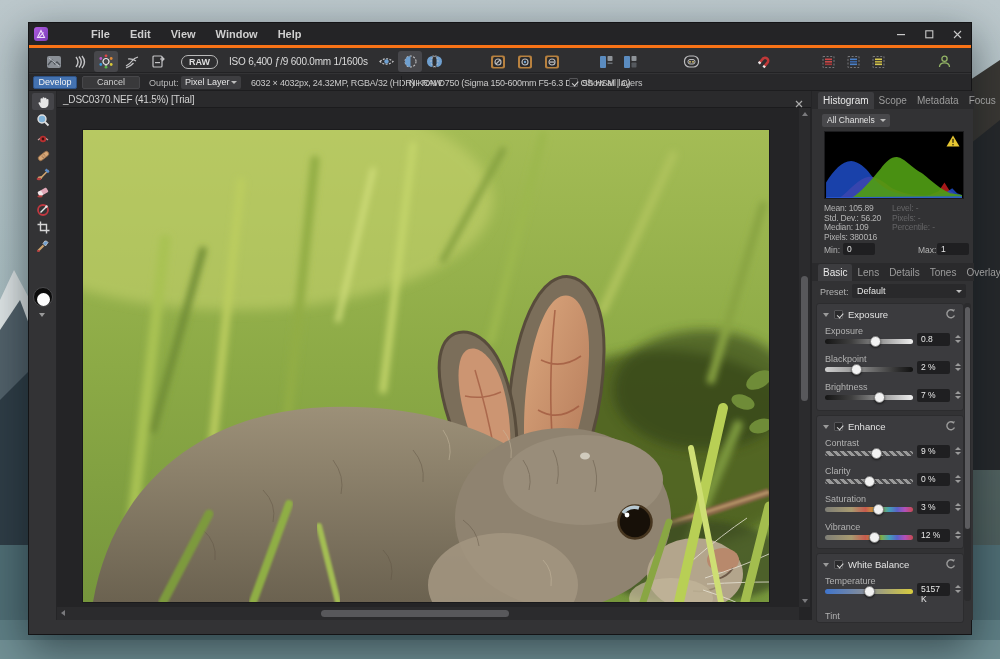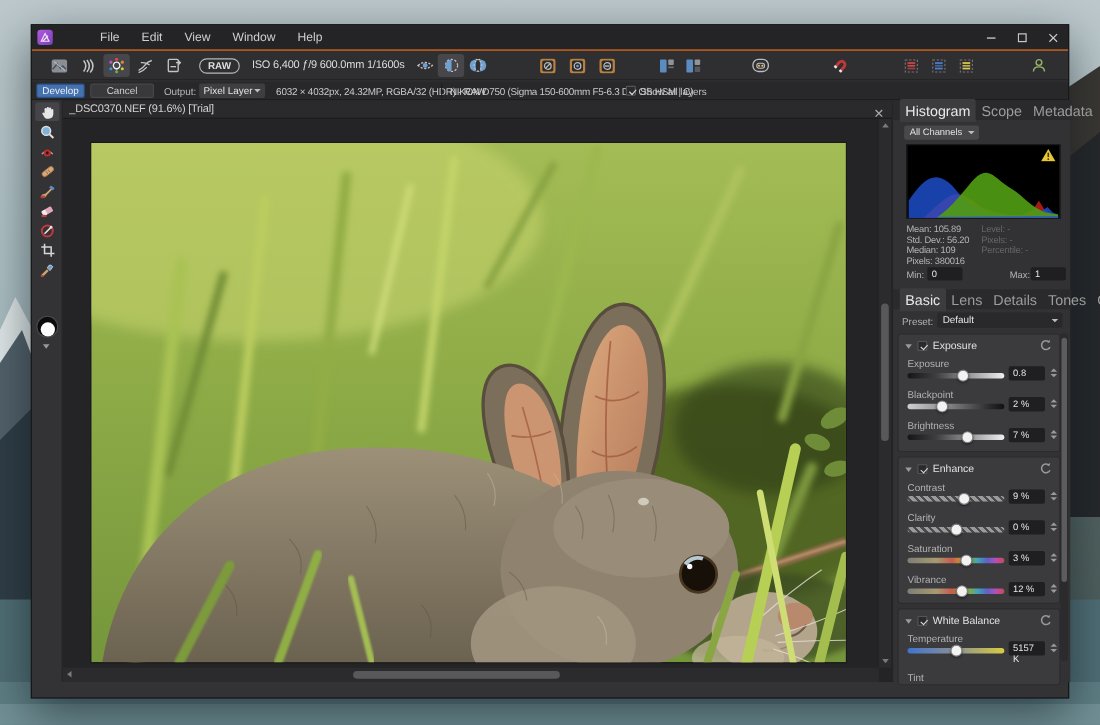--- a/index.html
+++ b/index.html
@@ -9,32 +9,32 @@
 
   
   #wallpaper { position:absolute; inset:0; }
 
   
   #appwin { position:absolute; left:28px; top:22px; width:944px; height:613px;
     background:#333335; border:1px solid #141416; box-shadow:0 14px 40px rgba(10,20,25,.55);
     color:#c8c8c8; }
 
   
-  #titlebar { position:absolute; left:0; top:0; width:100%; height:22px; background:#242426; }
+  #titlebar { position:absolute; left:0; top:0; width:100%; height:22px; background:#242426;font-weight:bold; }
   #applogo { position:absolute; left:5px; top:4px; width:14px; height:14px; border-radius:3px;
     background:linear-gradient(135deg,#b05ae0,#7a3fb8); }
   #applogo svg { position:absolute; left:1px; top:1px; }
   #menus { position:absolute; left:52px; top:0; height:22px; display:flex; align-items:center; }
   .menu-item { padding:0 10px; font-size:11px; color:#cfcfcf; }
   #winctl { position:absolute; right:0; top:0; height:22px; display:flex; }
   .wbtn { width:28px; height:22px; display:flex; align-items:center; justify-content:center; }
 
   
   #toolbar { position:absolute; left:0; top:22px; width:100%; height:28px; background:#2f2f31;
-    border-top:1px solid #f97316; border-bottom:1px solid #222224; }
+    border-top:3px solid #f97316; border-bottom:1px solid #222224; }
   .ibtn { position:absolute; top:3px; width:24px; height:21px; border-radius:3px;
     display:flex; align-items:center; justify-content:center; }
   .ibtn.active { background:#47474b; }
   #rawbadge { position:absolute; left:152px; top:7px; border:1px solid #b9b9b9; border-radius:8px;
     padding:0px 7px; font-size:9px; font-weight:bold; color:#dedede; line-height:12px; }
   #exif { position:absolute; left:200px; top:8px; font-size:10px; letter-spacing:-0.2px; color:#dcdcdc; }
 
   
   #ctxbar { position:absolute; left:0; top:51px; width:100%; height:17px; background:#28282a;
     border-bottom:1px solid #1d1d1f; font-size:9px; color:#b8b8b8; }
@@ -79,21 +79,21 @@
 
   
   #vscroll { position:absolute; right:1px; top:17px; width:11px; height:499px; background:#2b2b2d; }
   #vthumb { position:absolute; left:2px; top:168px; width:7px; height:125px; background:#58585b; border-radius:4px; }
   .sarr { position:absolute; width:0; height:0; }
   #hscroll { position:absolute; left:0; top:516px; width:742px; height:13px; background:#2b2b2d; }
   #hthumb { position:absolute; left:264px; top:3px; width:188px; height:7px; background:#58585b; border-radius:4px; }
 
   
   #rpanel { position:absolute; right:0; top:0; width:162px; height:529px; background:#323234; border-left:1px solid #242426; }
-  .ptabs { position:absolute; left:0; width:162px; height:18px; background:#2a2a2c; display:flex; align-items:center; font-size:13px; color:#9c9c9c; }
+  .ptabs { position:absolute; left:0; width:162px; height:18px; background:#2a2a2c; display:flex; align-items:center; font-size:10px; color:#9c9c9c; }
   .ptab { padding:3px 5px; }
   .ptab.active { background:#3c3c3f; color:#e8e8e8; border-radius:2px 2px 0 0; }
   .grip { width:5px; height:10px; margin:0 2px 0 4px;
     background:linear-gradient(90deg,#5a5a5d 1px,transparent 1px,transparent 2px,#5a5a5d 2px,#5a5a5d 3px,transparent 3px); }
   .hamb { margin-left:auto; margin-right:6px; width:11px; height:7px;
     border-top:1.5px solid #aaa; border-bottom:1.5px solid #aaa; position:relative; }
   .hamb:after { content:""; position:absolute; left:0; top:1.2px; width:11px; height:1.5px; background:#aaa; }
 
   #hist-tabs { top:0; }
   #chan-select { position:absolute; left:10px; top:23px; width:68px; height:13px; background:#48484b;
@@ -442,21 +442,21 @@
             </svg>
       </div>
       <div id="colorwell">
             <div class="inner"></div>
           </div>
       <div id="tool-chev" class="chev-s"></div>
     </div>
 
     <div id="canvas">
       <div id="tabbar">
-        <span id="doc-tab">_DSC0370.NEF (91.6%) [Trial]</span>
+        <span id="doc-tab">_DSC0370.NEF (41.5%) [Trial]</span>
         <span id="tab-close">
           <svg width="8" height="8" viewBox="0 0 8 8">
                 <path d="M1 1 L7 7 M7 1 L1 7" stroke="#aaaaaa" stroke-width="1.2"></path>
               </svg>
         </span>
       </div>
 
       <div id="viewport">
 
         <svg id="photo" width="686" height="472" viewBox="0 0 686 472">

